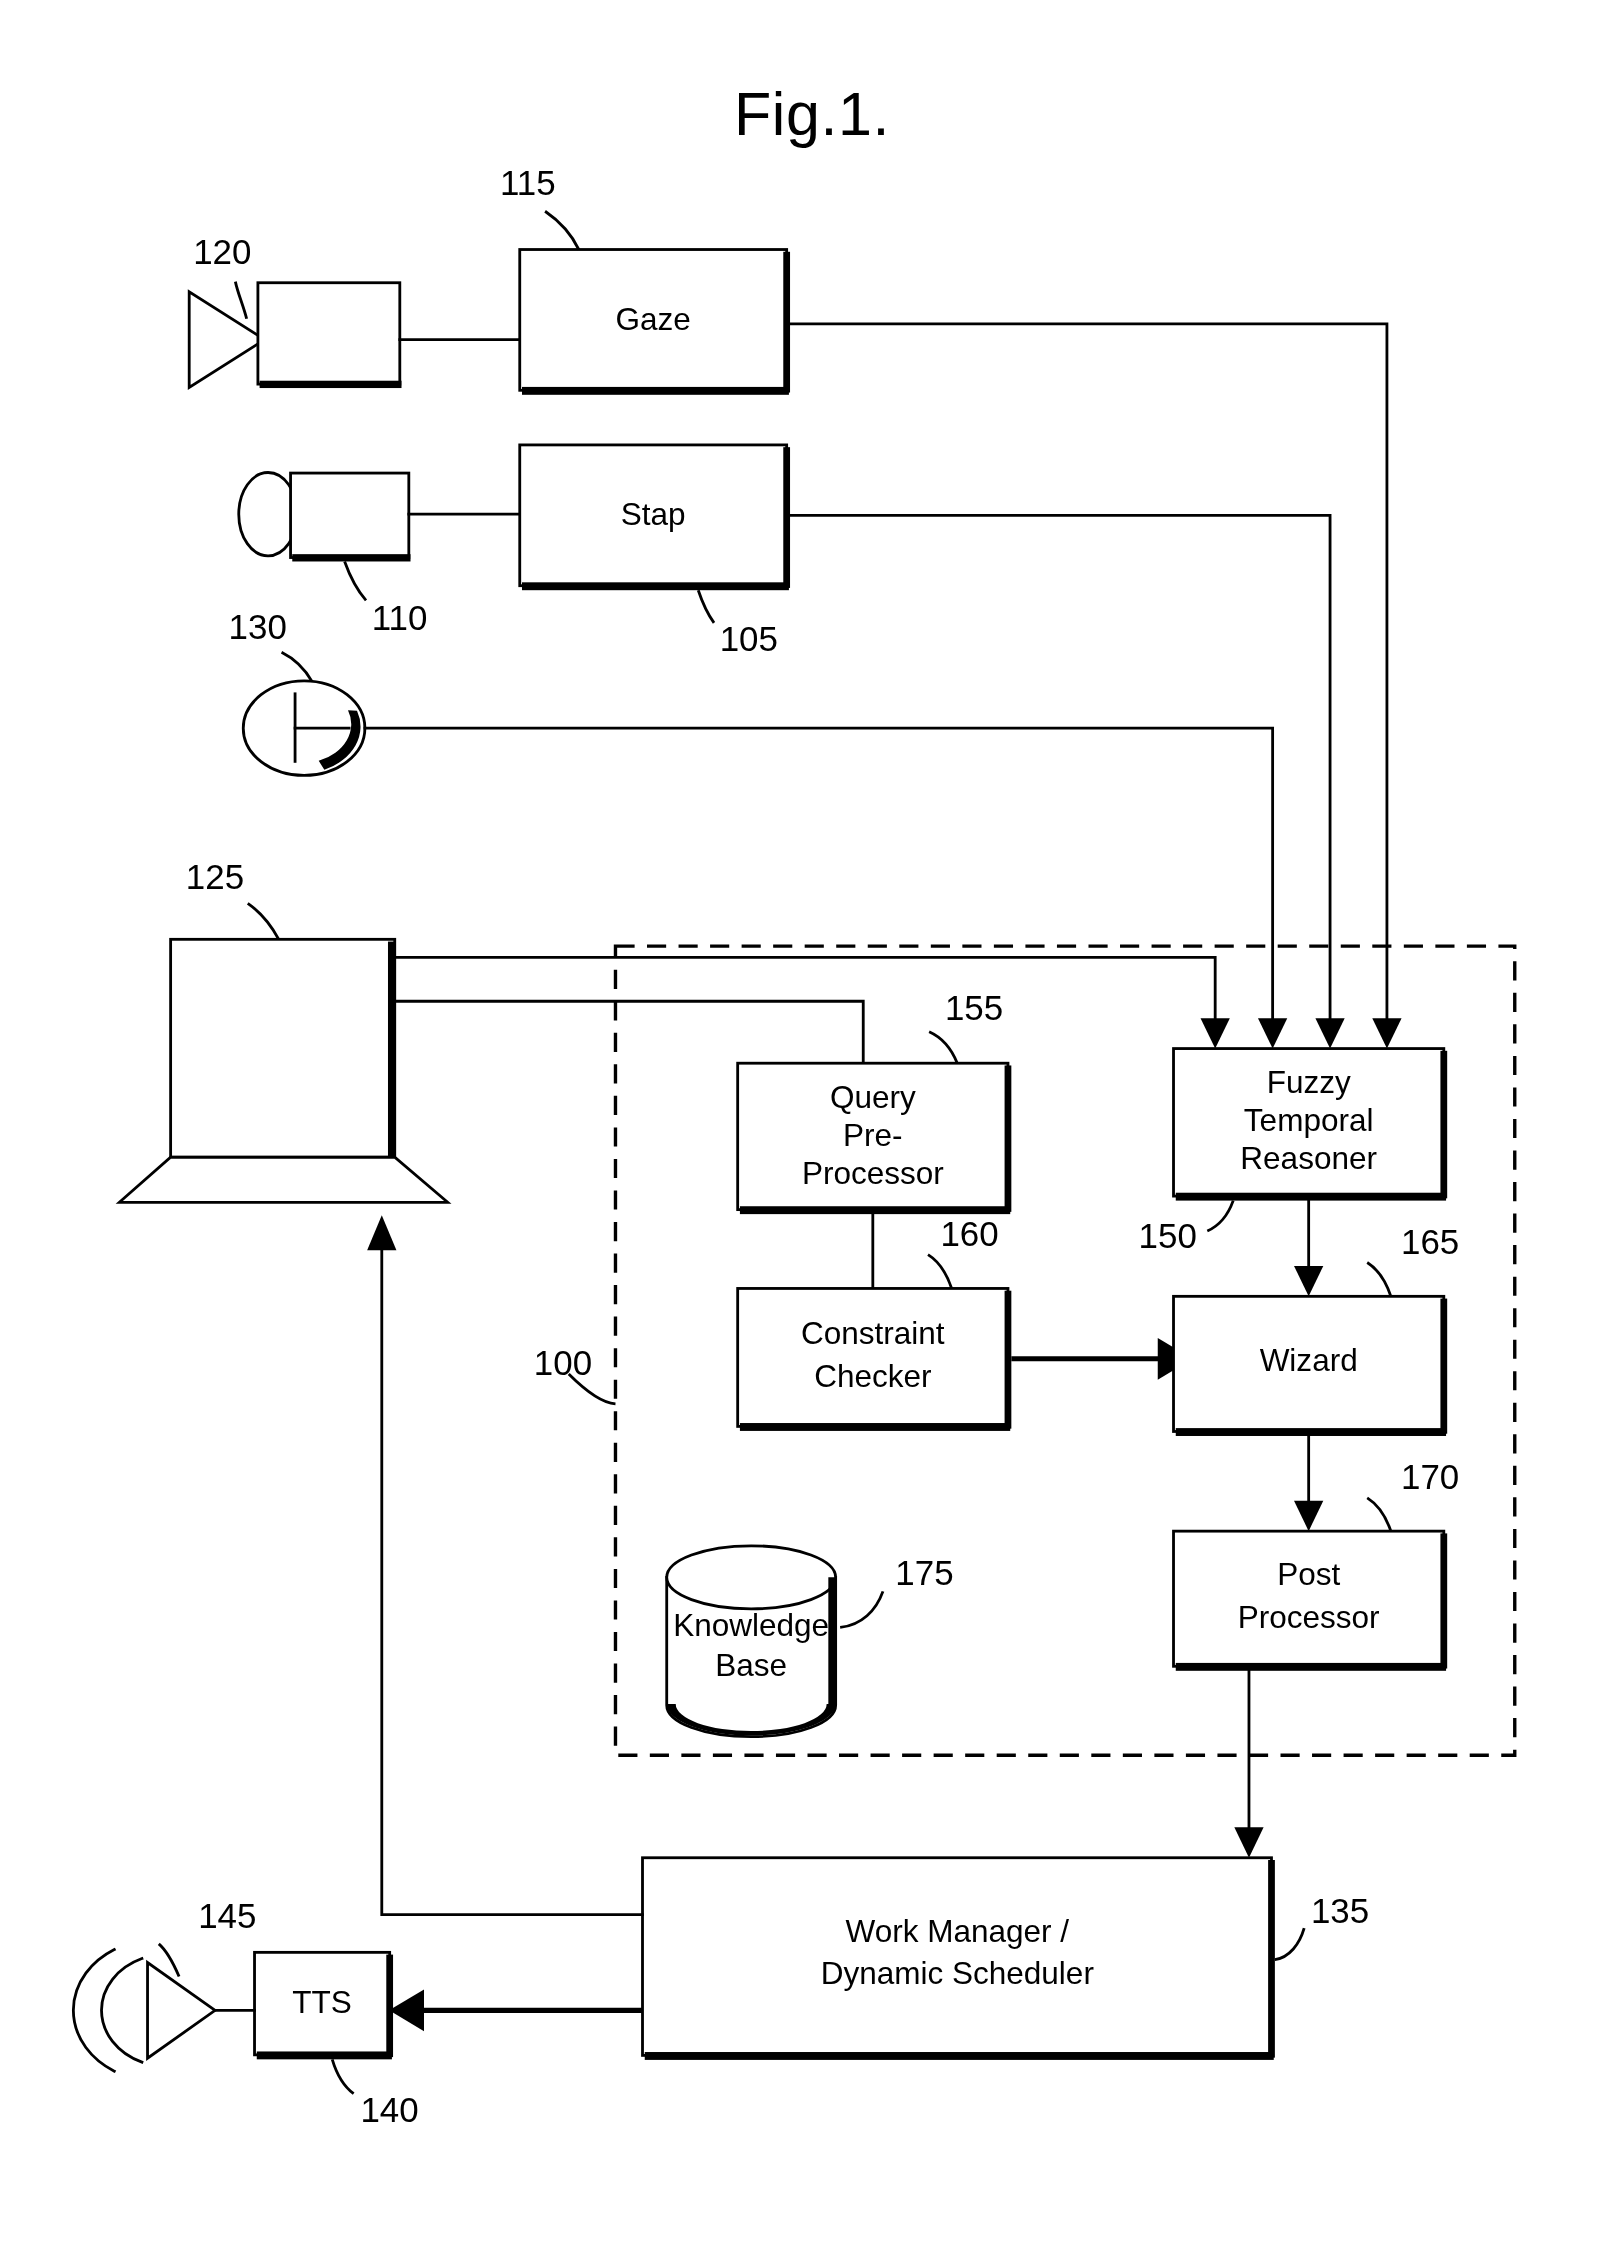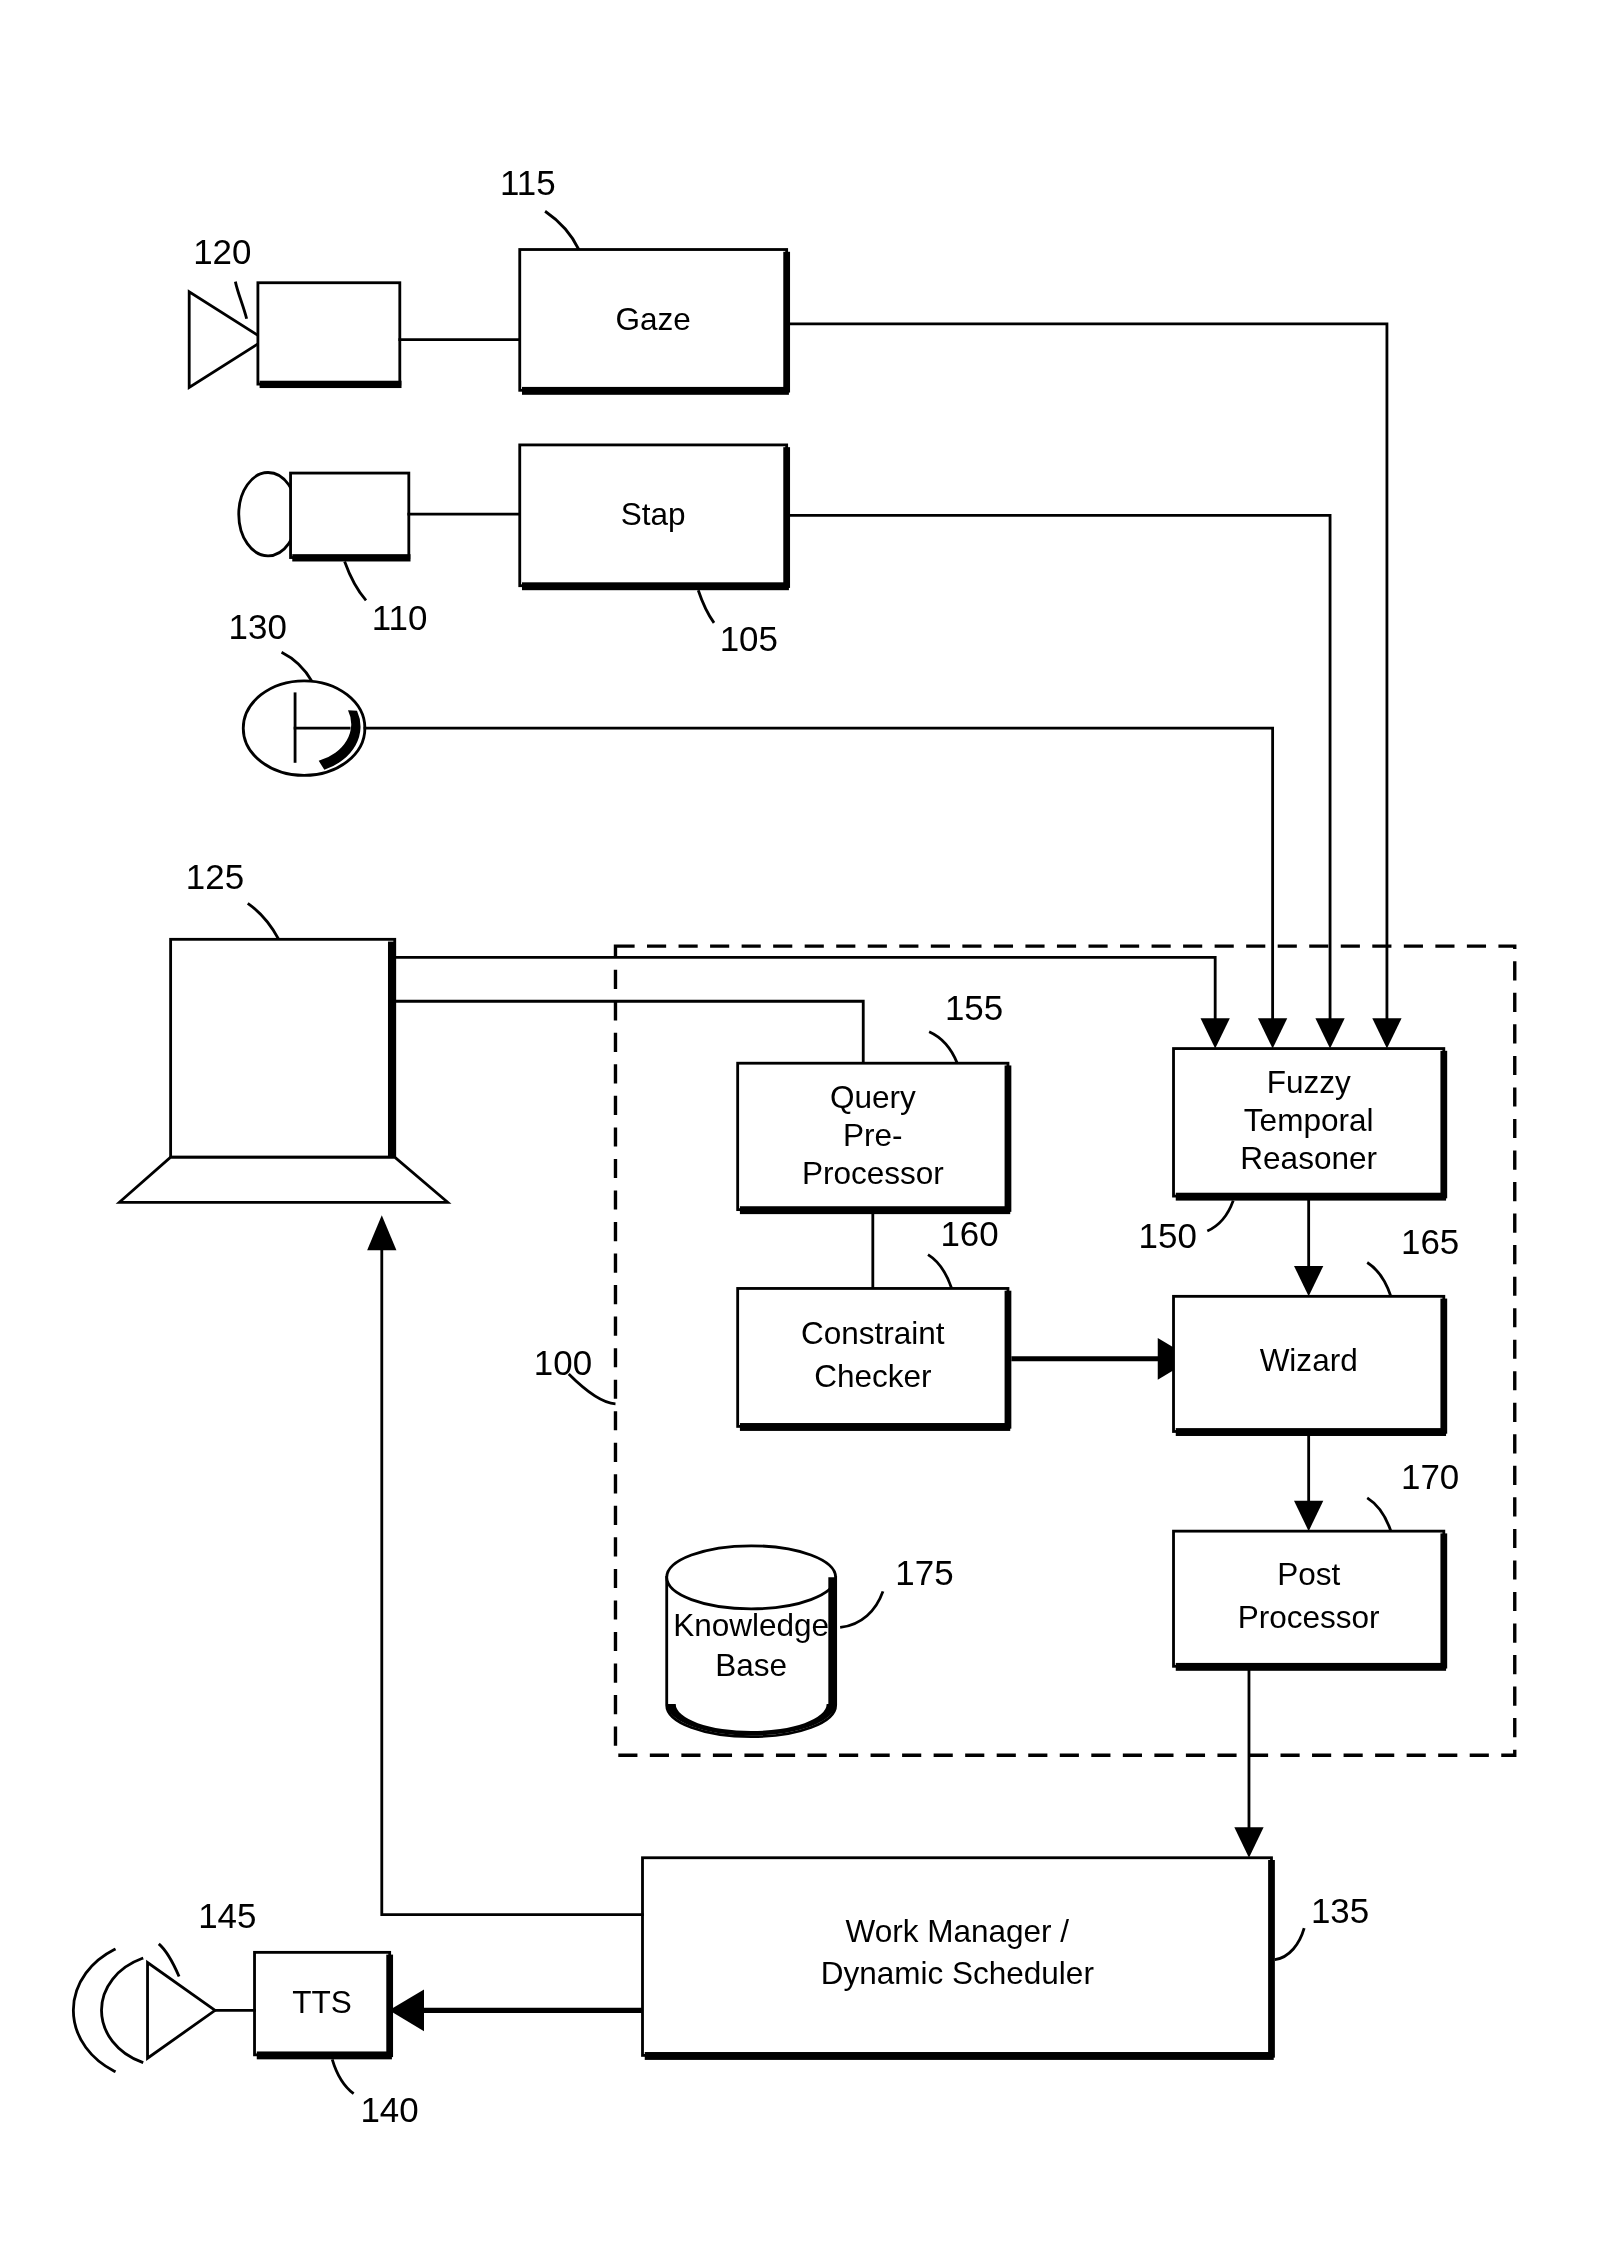--- a/index.html
+++ b/index.html
@@ -81,20 +81,21 @@
   .arrowfill {
     fill: #000000;
     stroke: none;
   }
 </style>
 </head>
 <body>
 
 <div id="page">
 
+  <div id="fig-title">Fig.1.</div>
 
   <svg id="diagram" viewBox="0 0 2884 4015">
 
     <defs>
       <marker id="arrowSolid" markerWidth="14" markerHeight="14" refX="11" refY="6" orient="auto" markerUnits="userSpaceOnUse">
         <path d="M0,0 L13,6 L0,12 z" fill="#000"></path>
       </marker>
     </defs>
 
     <g>

